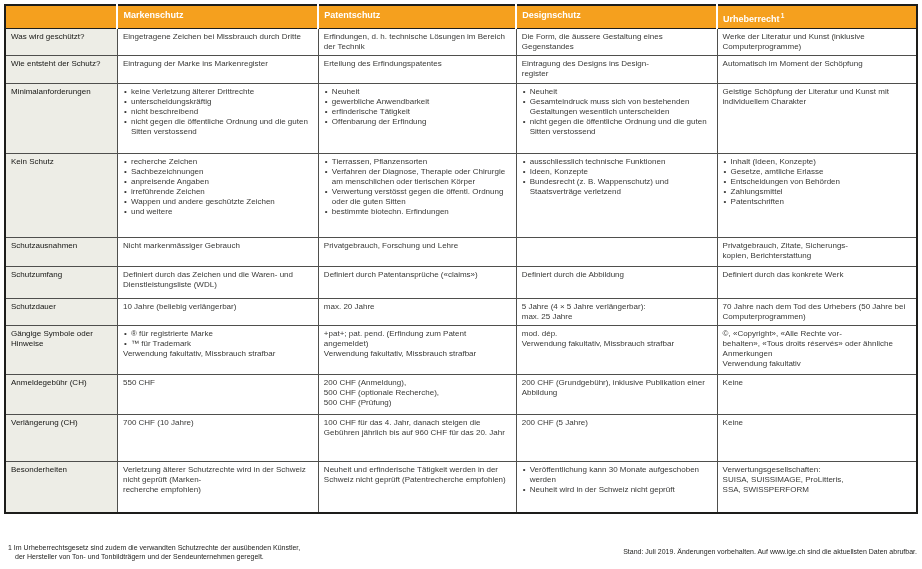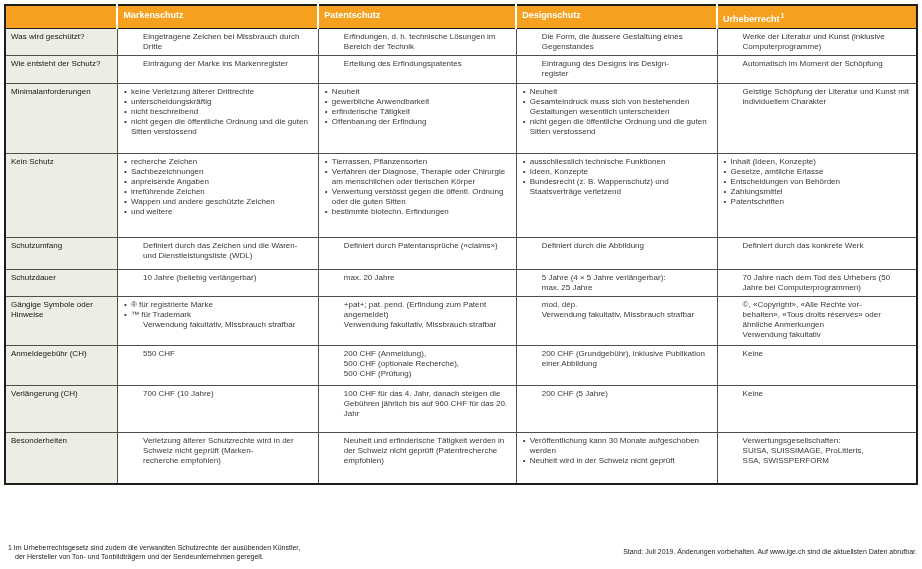--- a/index.html
+++ b/index.html
@@ -30,21 +30,21 @@
     border-left:2px solid #fff;border-bottom:1px solid var(--border_dark);
     padding-top:4px;
   }
   tr.hdr th:first-child{border-left:1px solid var(--border_inner);}
   tr.hdr th sup{font-size:6.5px;margin-left:1px;}
   
   th.lbl{
     background:var(--label_bg);font-weight:bold;color:#161614;
     font-size:8px;line-height:10px;
   }
-  .tx{white-space:pre-line;margin-left:20px;}
+  .tx{white-space:pre-line;}
   .bullets div{padding-left:8px;position:relative;}
   .bullets div::before{content:"\2022";position:absolute;left:1px;}
   
   tr.rh19{height:19px;margin-left:48px;} tr.rh33{height:27px;} tr.rh28{height:28px;padding-left:28px;}
   tr.rh70{height:70px;} tr.rh84{height:84px;} tr.rh29{height:29px;}
   tr.rh32{height:32px;} tr.rh31{height:22px;} tr.rh49{height:49px;}
   tr.rh40{height:40px;} tr.rh39{height:47px;} tr.rh51{height:51px;}
   .footnote{
     position:absolute;left:8px;top:543px;font-size:7px;line-height:9px;color:#1D1D1B;
   }
@@ -167,20 +167,36 @@
           <div class="bullets">
             <div>Inhalt (Ideen, Konzepte)</div>
             <div>Gesetze, amtliche Erlasse</div>
             <div>Entscheidungen von Behörden</div>
             <div>Zahlungsmittel</div>
             <div>Patentschriften</div>
           </div>
         </td>
   </tr>
 
+  <tr class="rh29">
+    <th class="lbl">Schutzausnahmen</th>
+    <td>
+          <div class="tx">Nicht markenmässiger Gebrauch</div>
+        </td>
+    <td>
+          <div class="tx">Privatgebrauch, Forschung und Lehre</div>
+        </td>
+    <td>
+          <div class="tx"></div>
+        </td>
+    <td>
+          <div class="tx">Privatgebrauch, Zitate, Sicherungs-
+kopien, Berichterstattung</div>
+        </td>
+  </tr>
 
   <tr class="rh32">
     <th class="lbl">Schutzumfang</th>
     <td>
           <div class="tx">Definiert durch das Zeichen und die Waren- und Dienstleistungsliste (WDL)</div>
         </td>
     <td>
           <div class="tx">Definiert durch Patentansprüche («claims»)</div>
         </td>
     <td>

